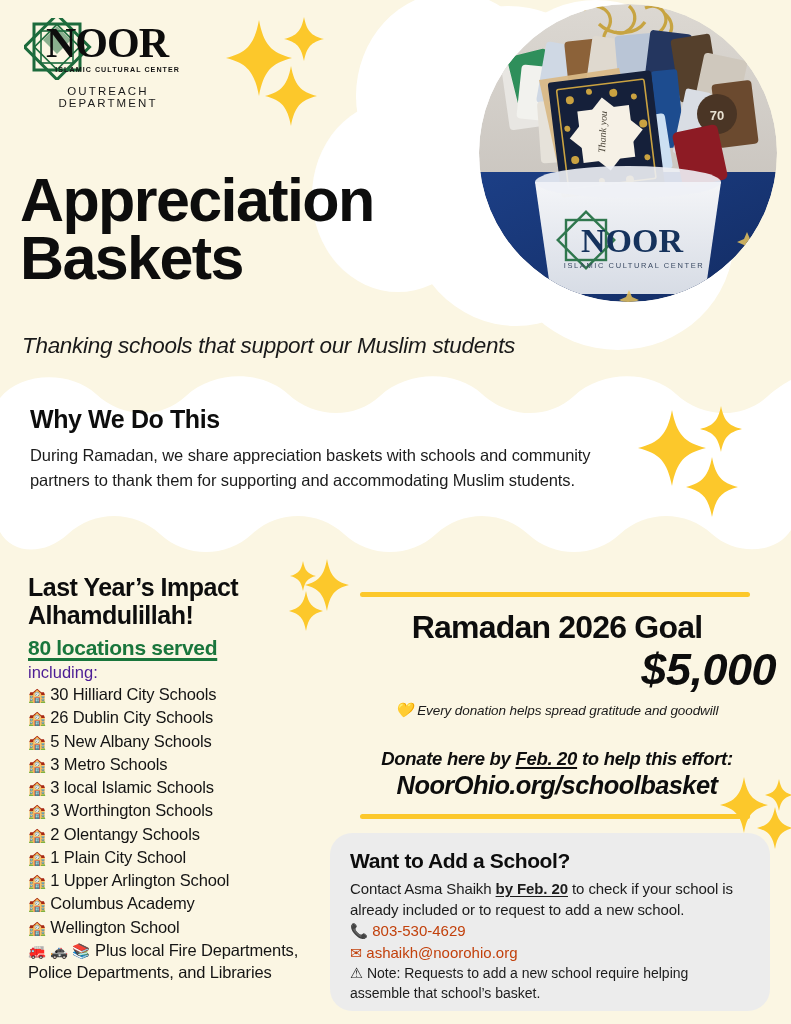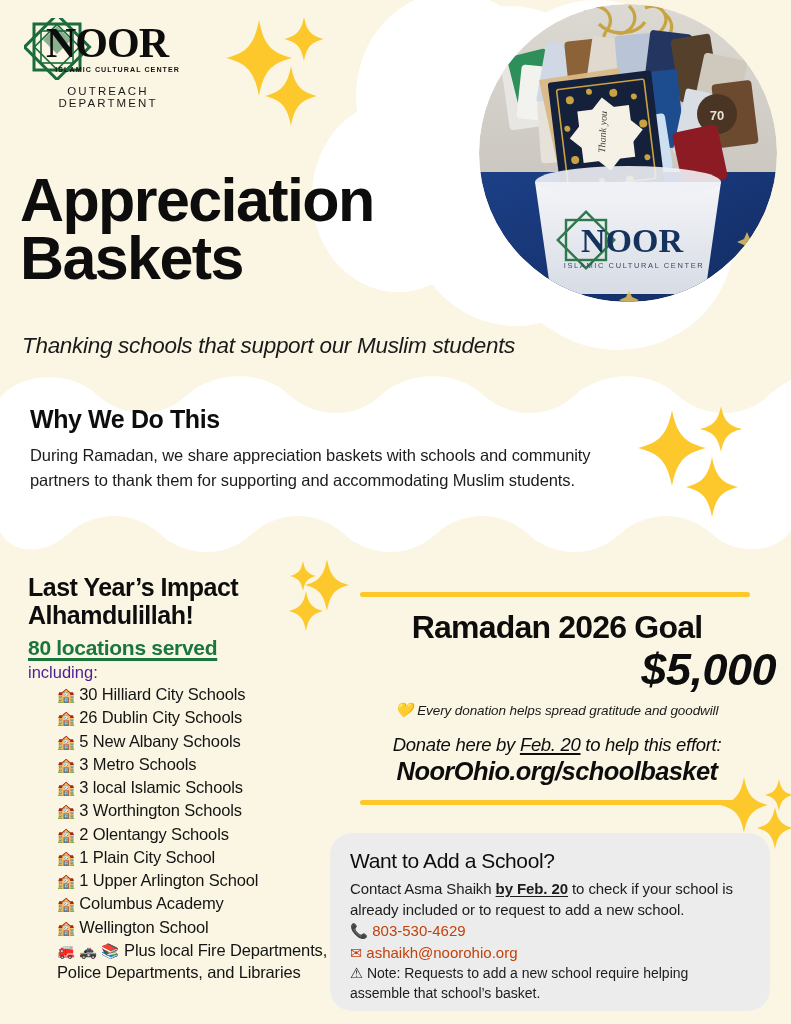--- a/index.html
+++ b/index.html
@@ -126,21 +126,20 @@
     font-size: 16.5px;
     color: #4c1d95;
   }
   .impact-list { list-style: none; margin-top: 1px; }
   .impact-list li {
     font-size: 16.5px;
     line-height: 1.41;
     color: #141414;
     letter-spacing: -0.15px;
     white-space: nowrap;
-    margin-left: 29px;
   }
   .impact-list li.wrap { white-space: normal; line-height: 1.34; }
   .emoji { font-family: "DejaVu Sans", sans-serif; font-size: 14.5px; }
 
   
   .goal { position: absolute; left: 338px; top: 592px; width: 438px; z-index: 6; }
   .rule {
     height: 5px;
     background: #FCC82B;
     border-radius: 3px;
@@ -168,24 +167,24 @@
     text-align: center;
     font-size: 13.5px;
     font-style: italic;
     color: #1a1a1a;
     margin-top: 6px;
     letter-spacing: -0.1px;
   }
   .goal-donate {
     text-align: center;
     font-size: 18.5px;
-    font-weight: 400;
+    font-weight: 700;
     font-style: italic;
     color: #0d0d0d;
-    margin-top: 15px;
+    margin-top: 29px;
     letter-spacing: -0.3px;
   }
   .goal-donate u { text-decoration-thickness: 2px; text-underline-offset: 2px; }
   .goal-url {
     text-align: center;
     font-size: 25.5px;
     font-weight: 800;
     font-style: italic;
     color: #0d0d0d;
     margin-top: 1px;
@@ -204,21 +203,21 @@
     position: absolute;
     left: 330px; top: 833px;
     width: 440px; height: 178px;
     background: #ECECEC;
     border-radius: 22px;
     padding: 16px 20px 0 20px;
     z-index: 6;
   }
   .contact-title {
     font-size: 21px;
-    font-weight: 400;
+    font-weight: 700;
     letter-spacing: -0.4px;
     color: #0d0d0d;
     margin-bottom: 6px;
   }
   .contact-body {
     font-size: 15px;
     line-height: 1.38;
     color: #1c1c1c;
     letter-spacing: -0.1px;
   }

